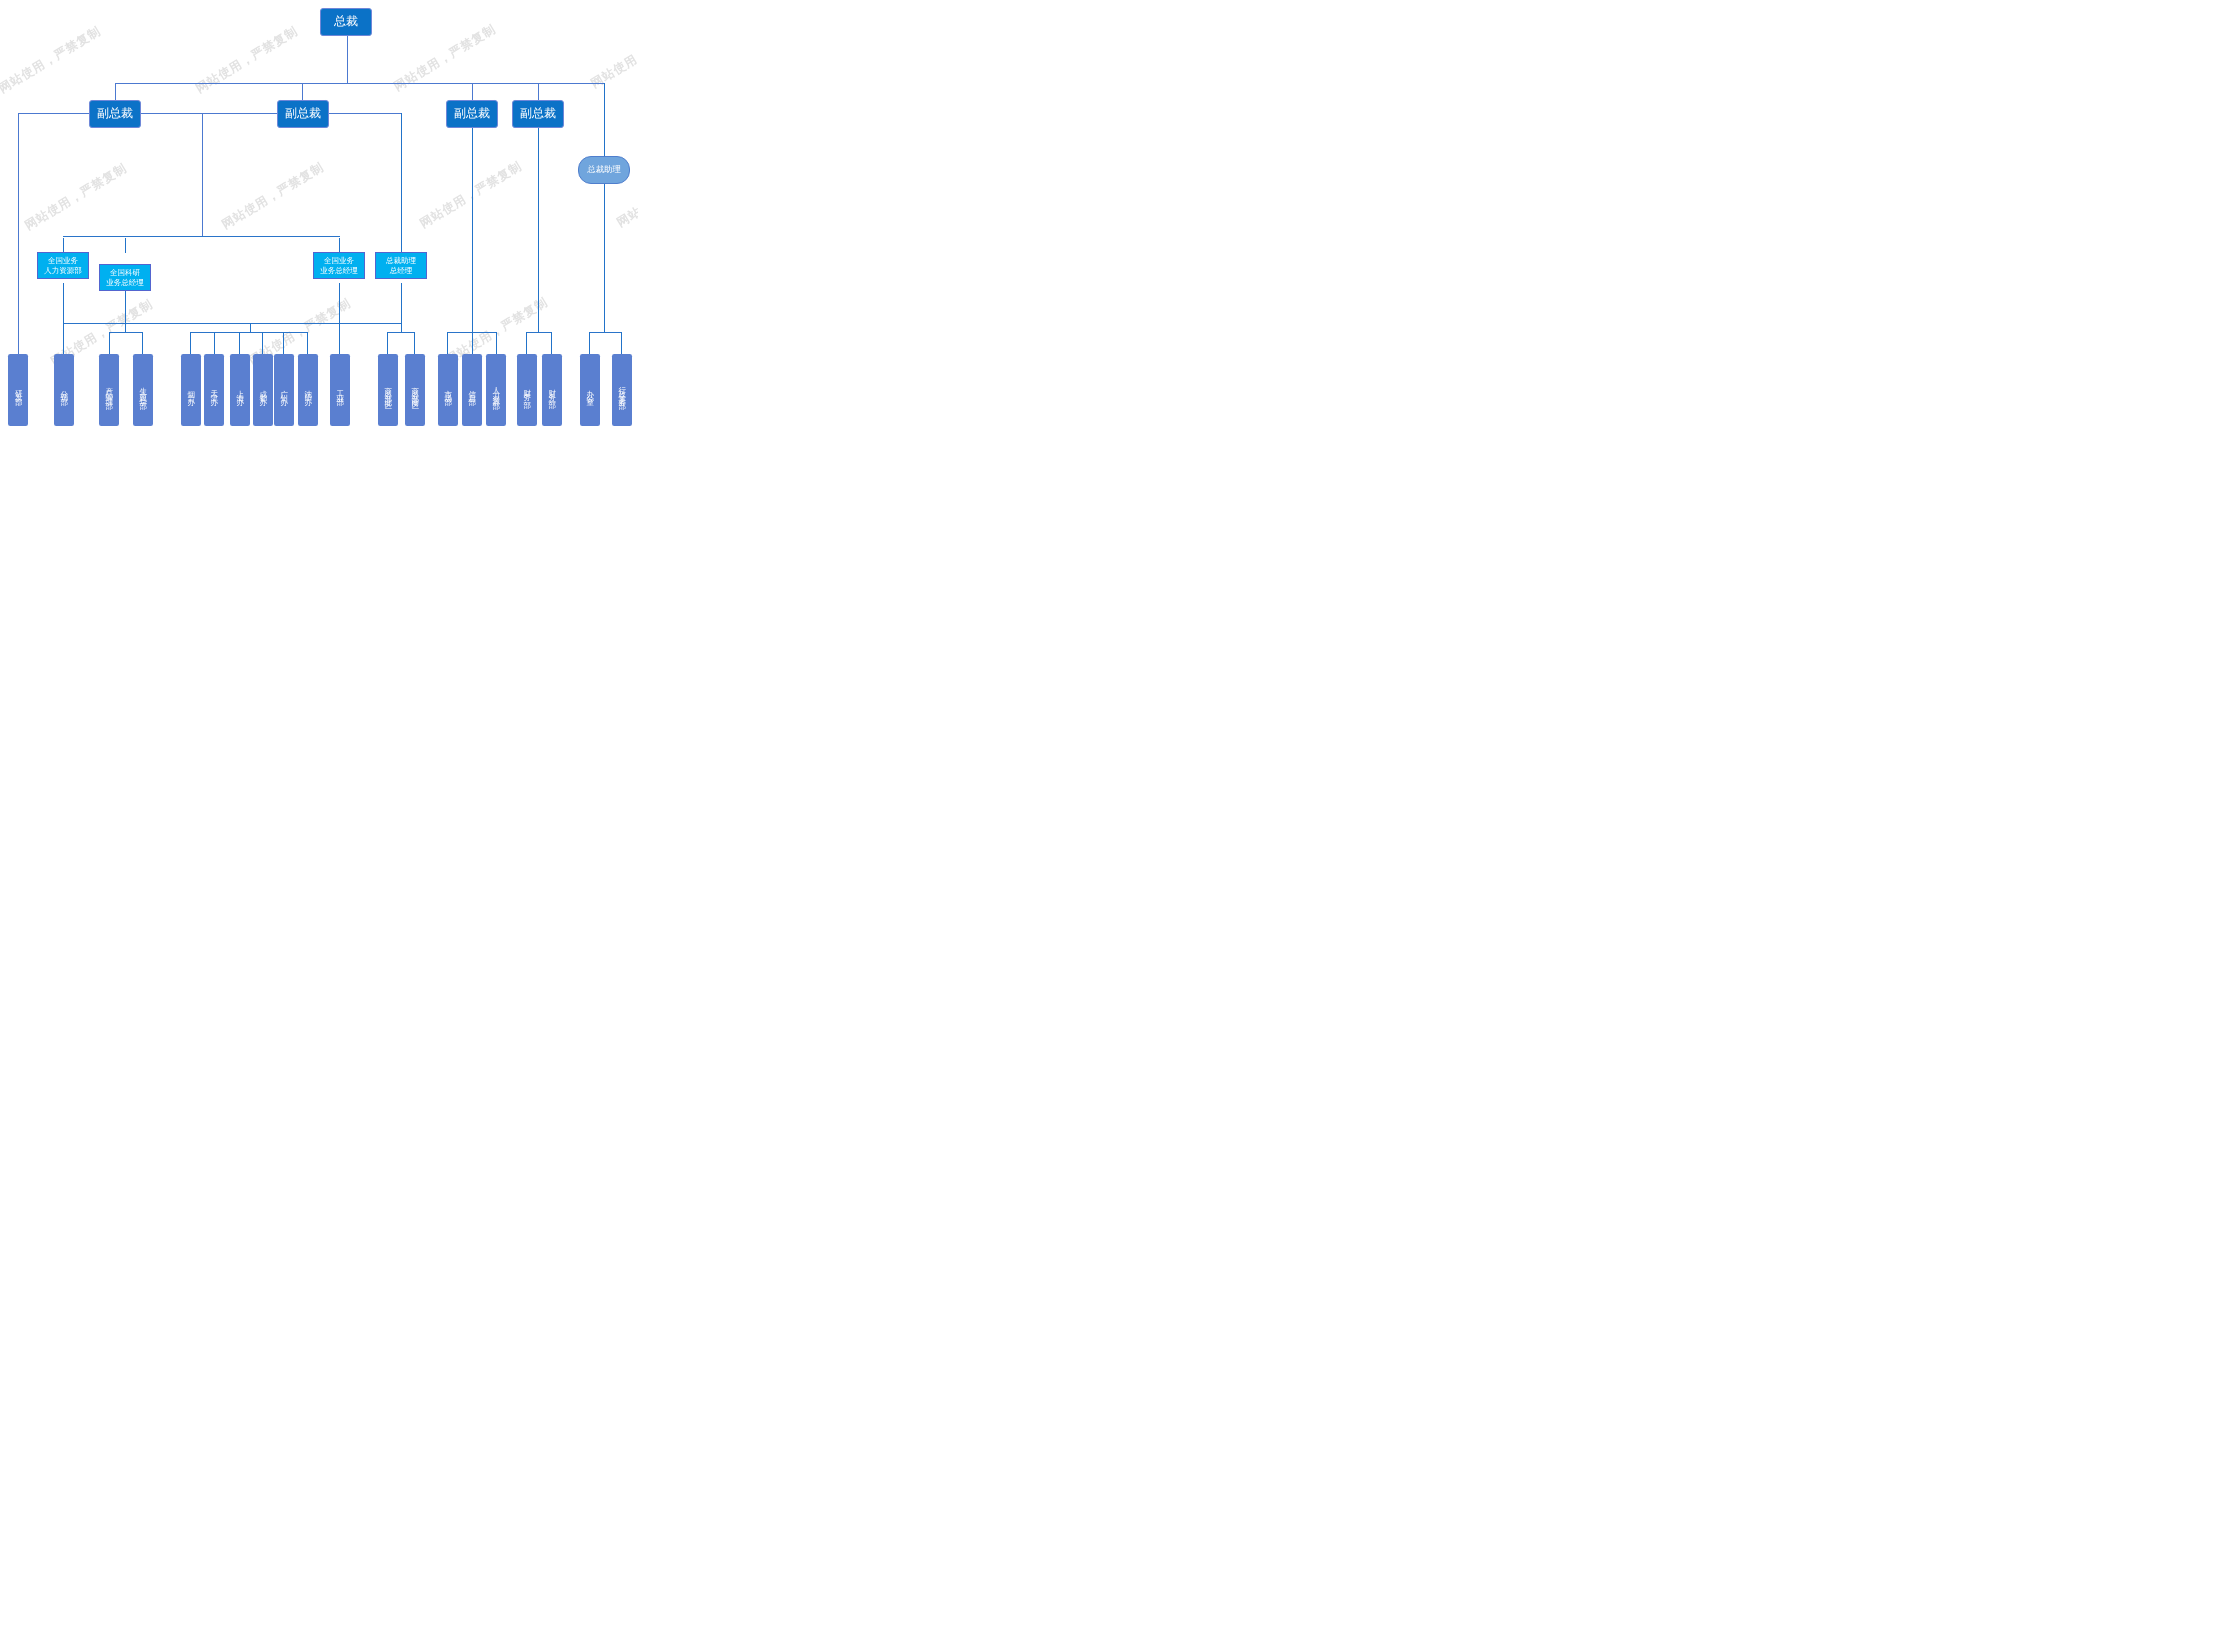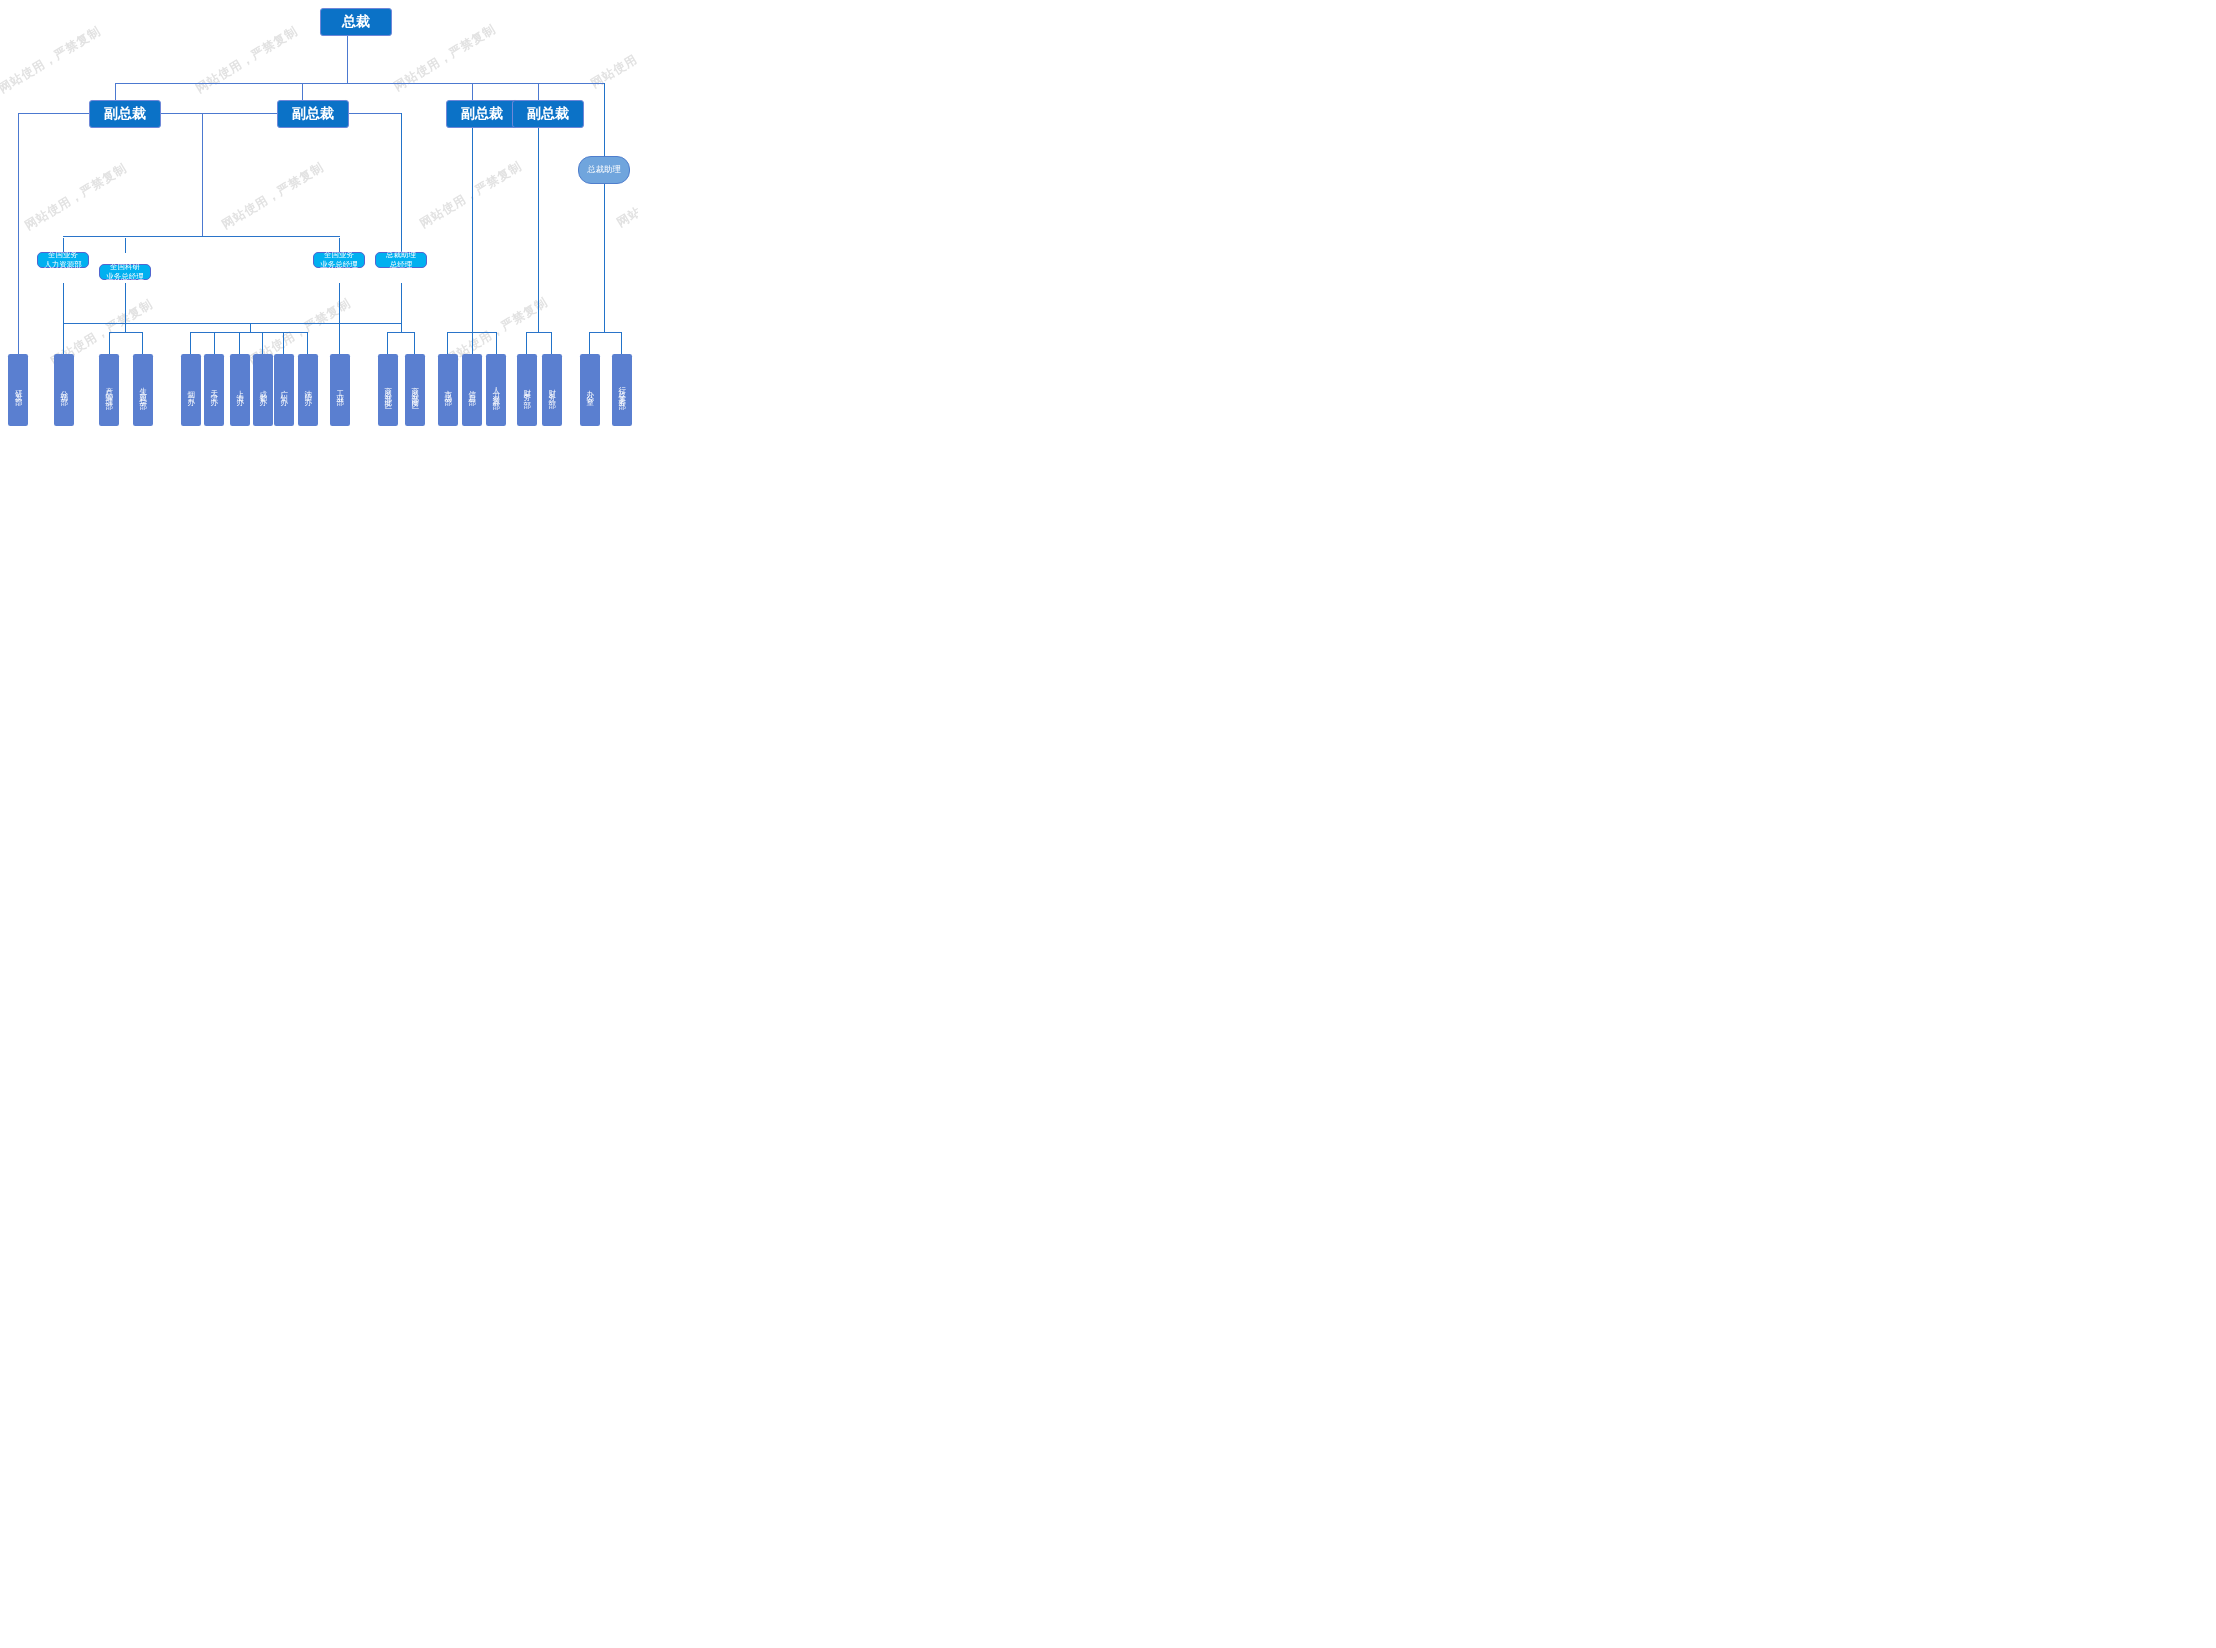--- a/index.html
+++ b/index.html
@@ -22,30 +22,30 @@
   }
   .ln{position:absolute;}
   .lu{background:var(--line_upper);}
   .ll{background:var(--line_lower);}
   .lb{background:var(--line_bus);}
   .node{
     position:absolute;display:flex;align-items:center;justify-content:center;
     color:var(--text_color);box-sizing:border-box;text-align:center;
   }
   .lvl{
-    width:72px;height:27.5px;background:var(--node_fill);
-    border:1.1px solid var(--node_border);border-radius:3.1px;font-size:14px;font-weight:bold;
+    width:52px;height:27.5px;background:var(--node_fill);
+    border:1.1px solid var(--node_border);border-radius:3.1px;font-size:12px;
   }
   .assist{
     width:52px;height:27.5px;background:var(--assistant_fill);
     border:1.1px solid var(--assistant_border);border-radius:13px;font-size:8.4px;
   }
   .gm{
-    width:52px;height:16px;background:var(--gm_fill);
-    border:0.9px solid var(--gm_border);border-radius:5px;font-size:7.5px;
+    width:52px;height:27px;background:var(--gm_fill);
+    border:0.9px solid var(--gm_border);border-radius:0;font-size:7.5px;
     flex-direction:column;line-height:1.32;text-align:center;
   }
   .dept{
     top:354px;width:19.5px;height:72px;background:var(--dept_fill);
     border-radius:2.2px;
   }
   .vtext{
     writing-mode:vertical-rl;text-orientation:upright;
     font-size:7.5px;letter-spacing:0.5em;
   }

